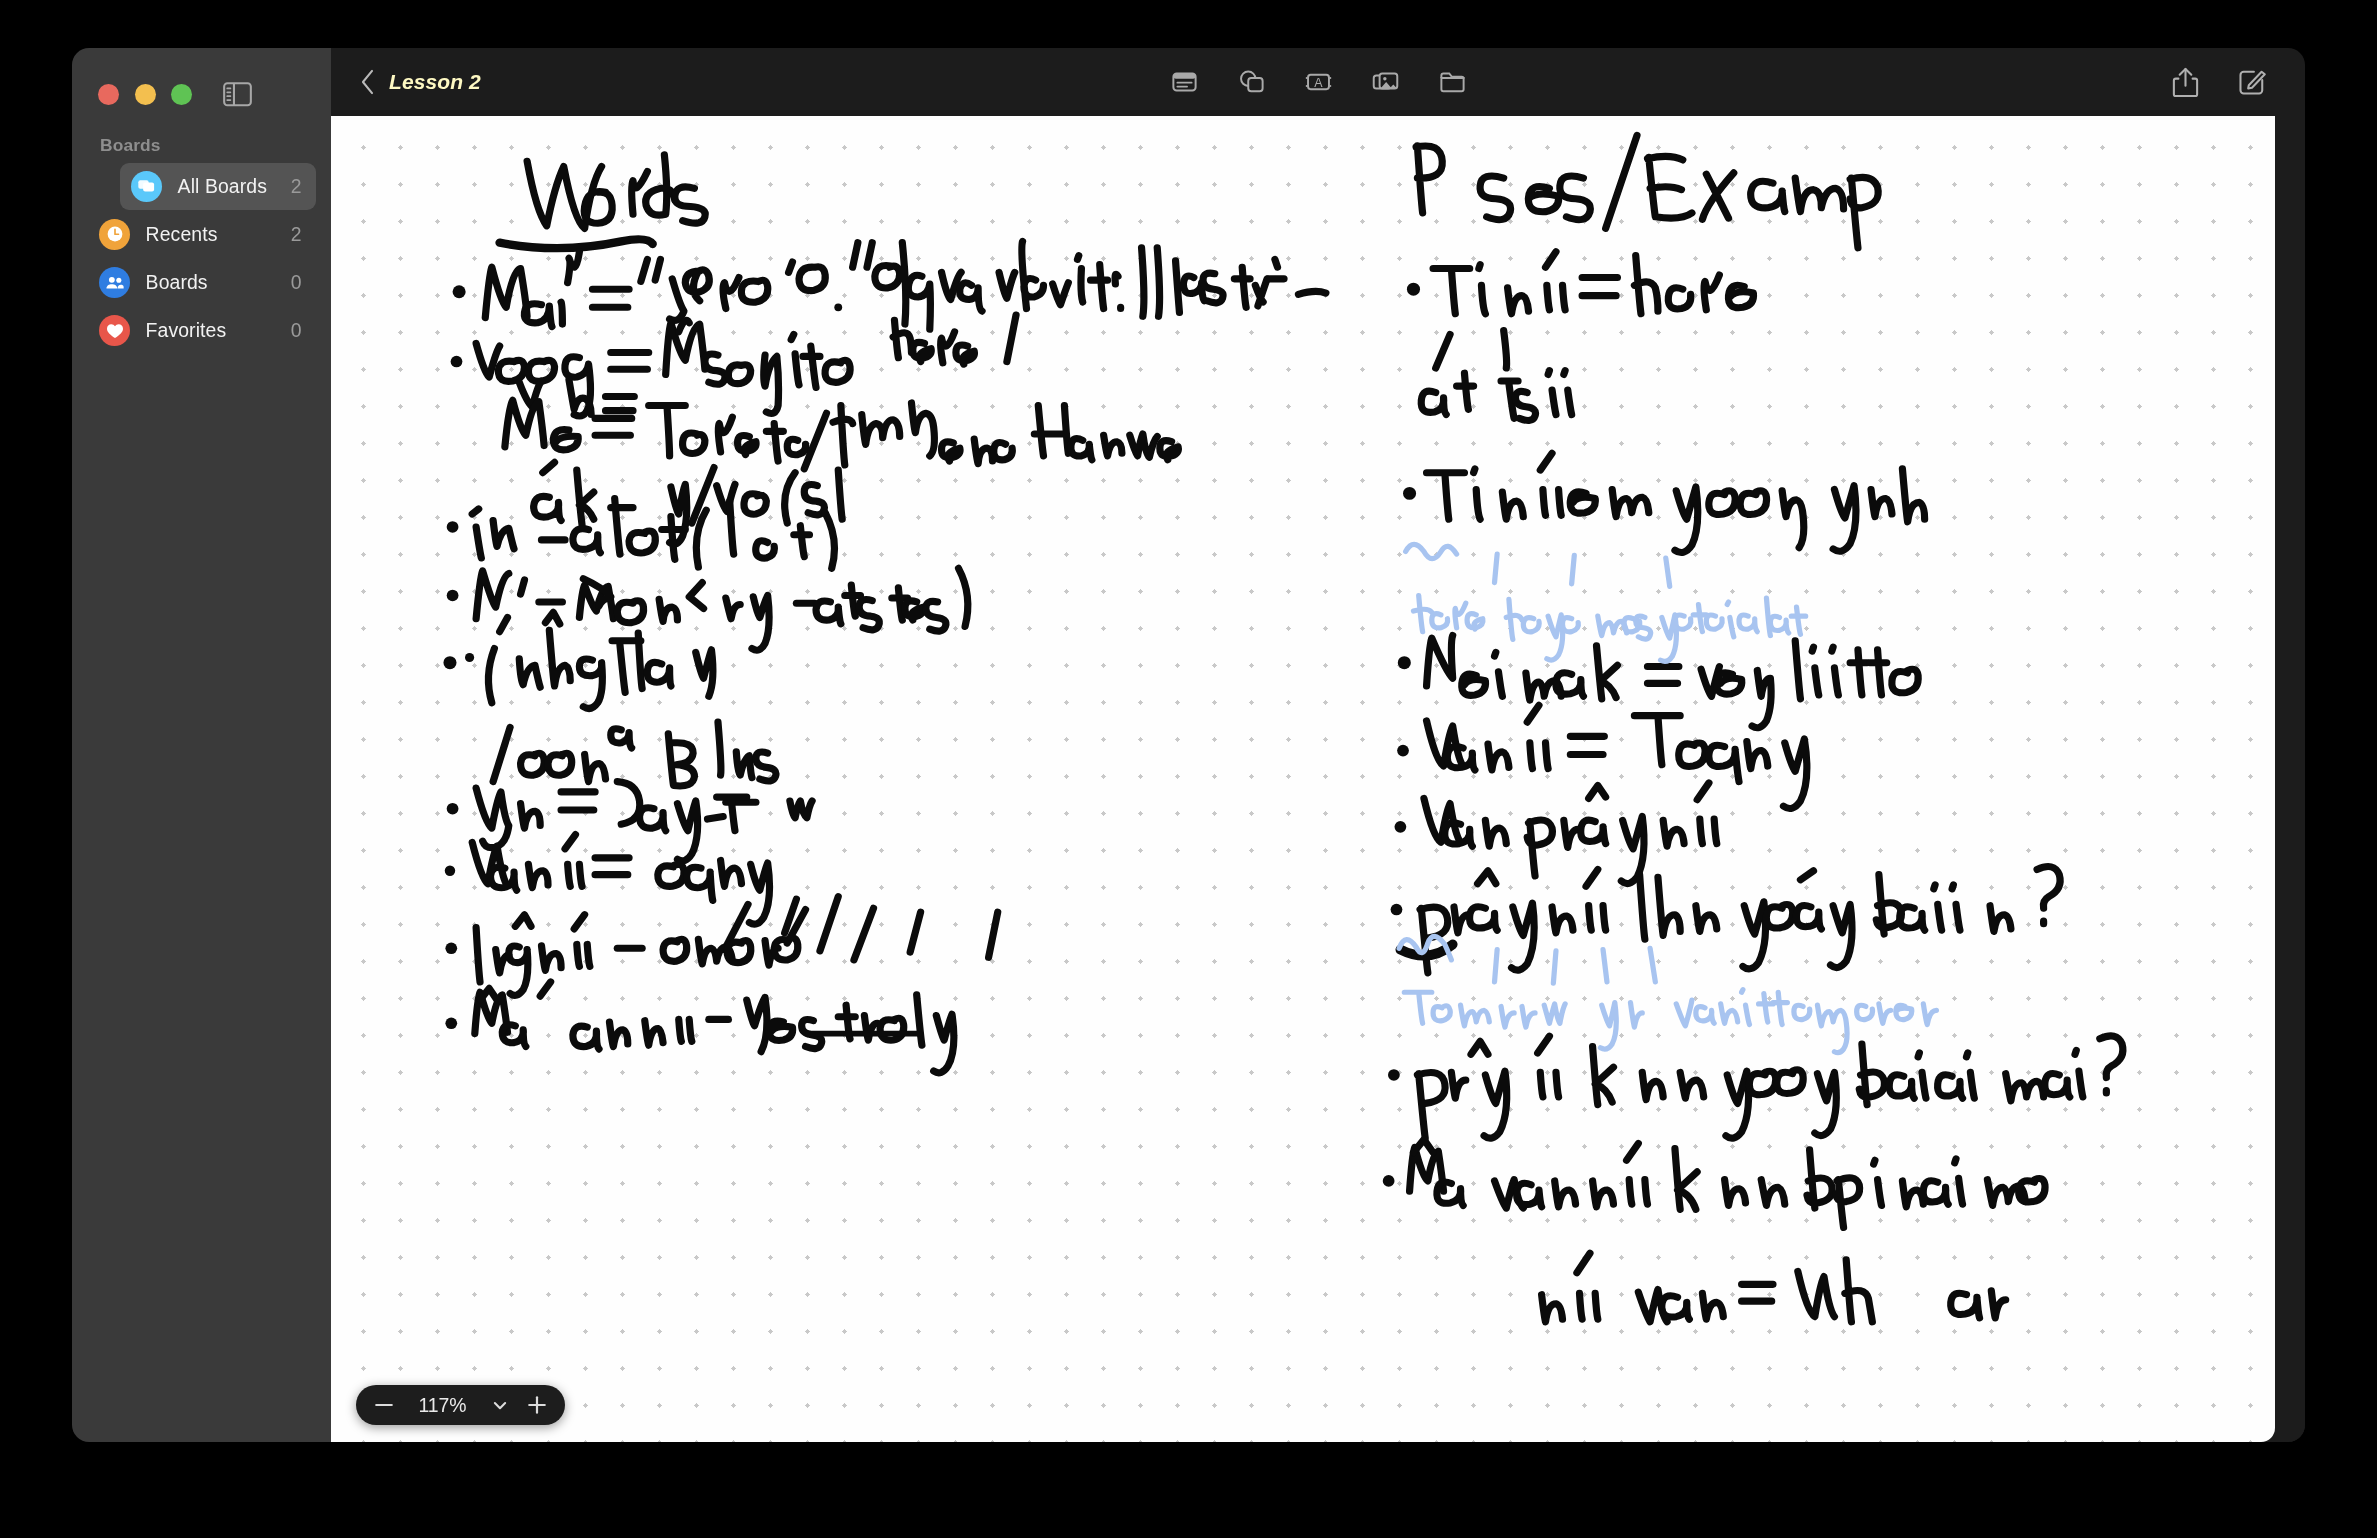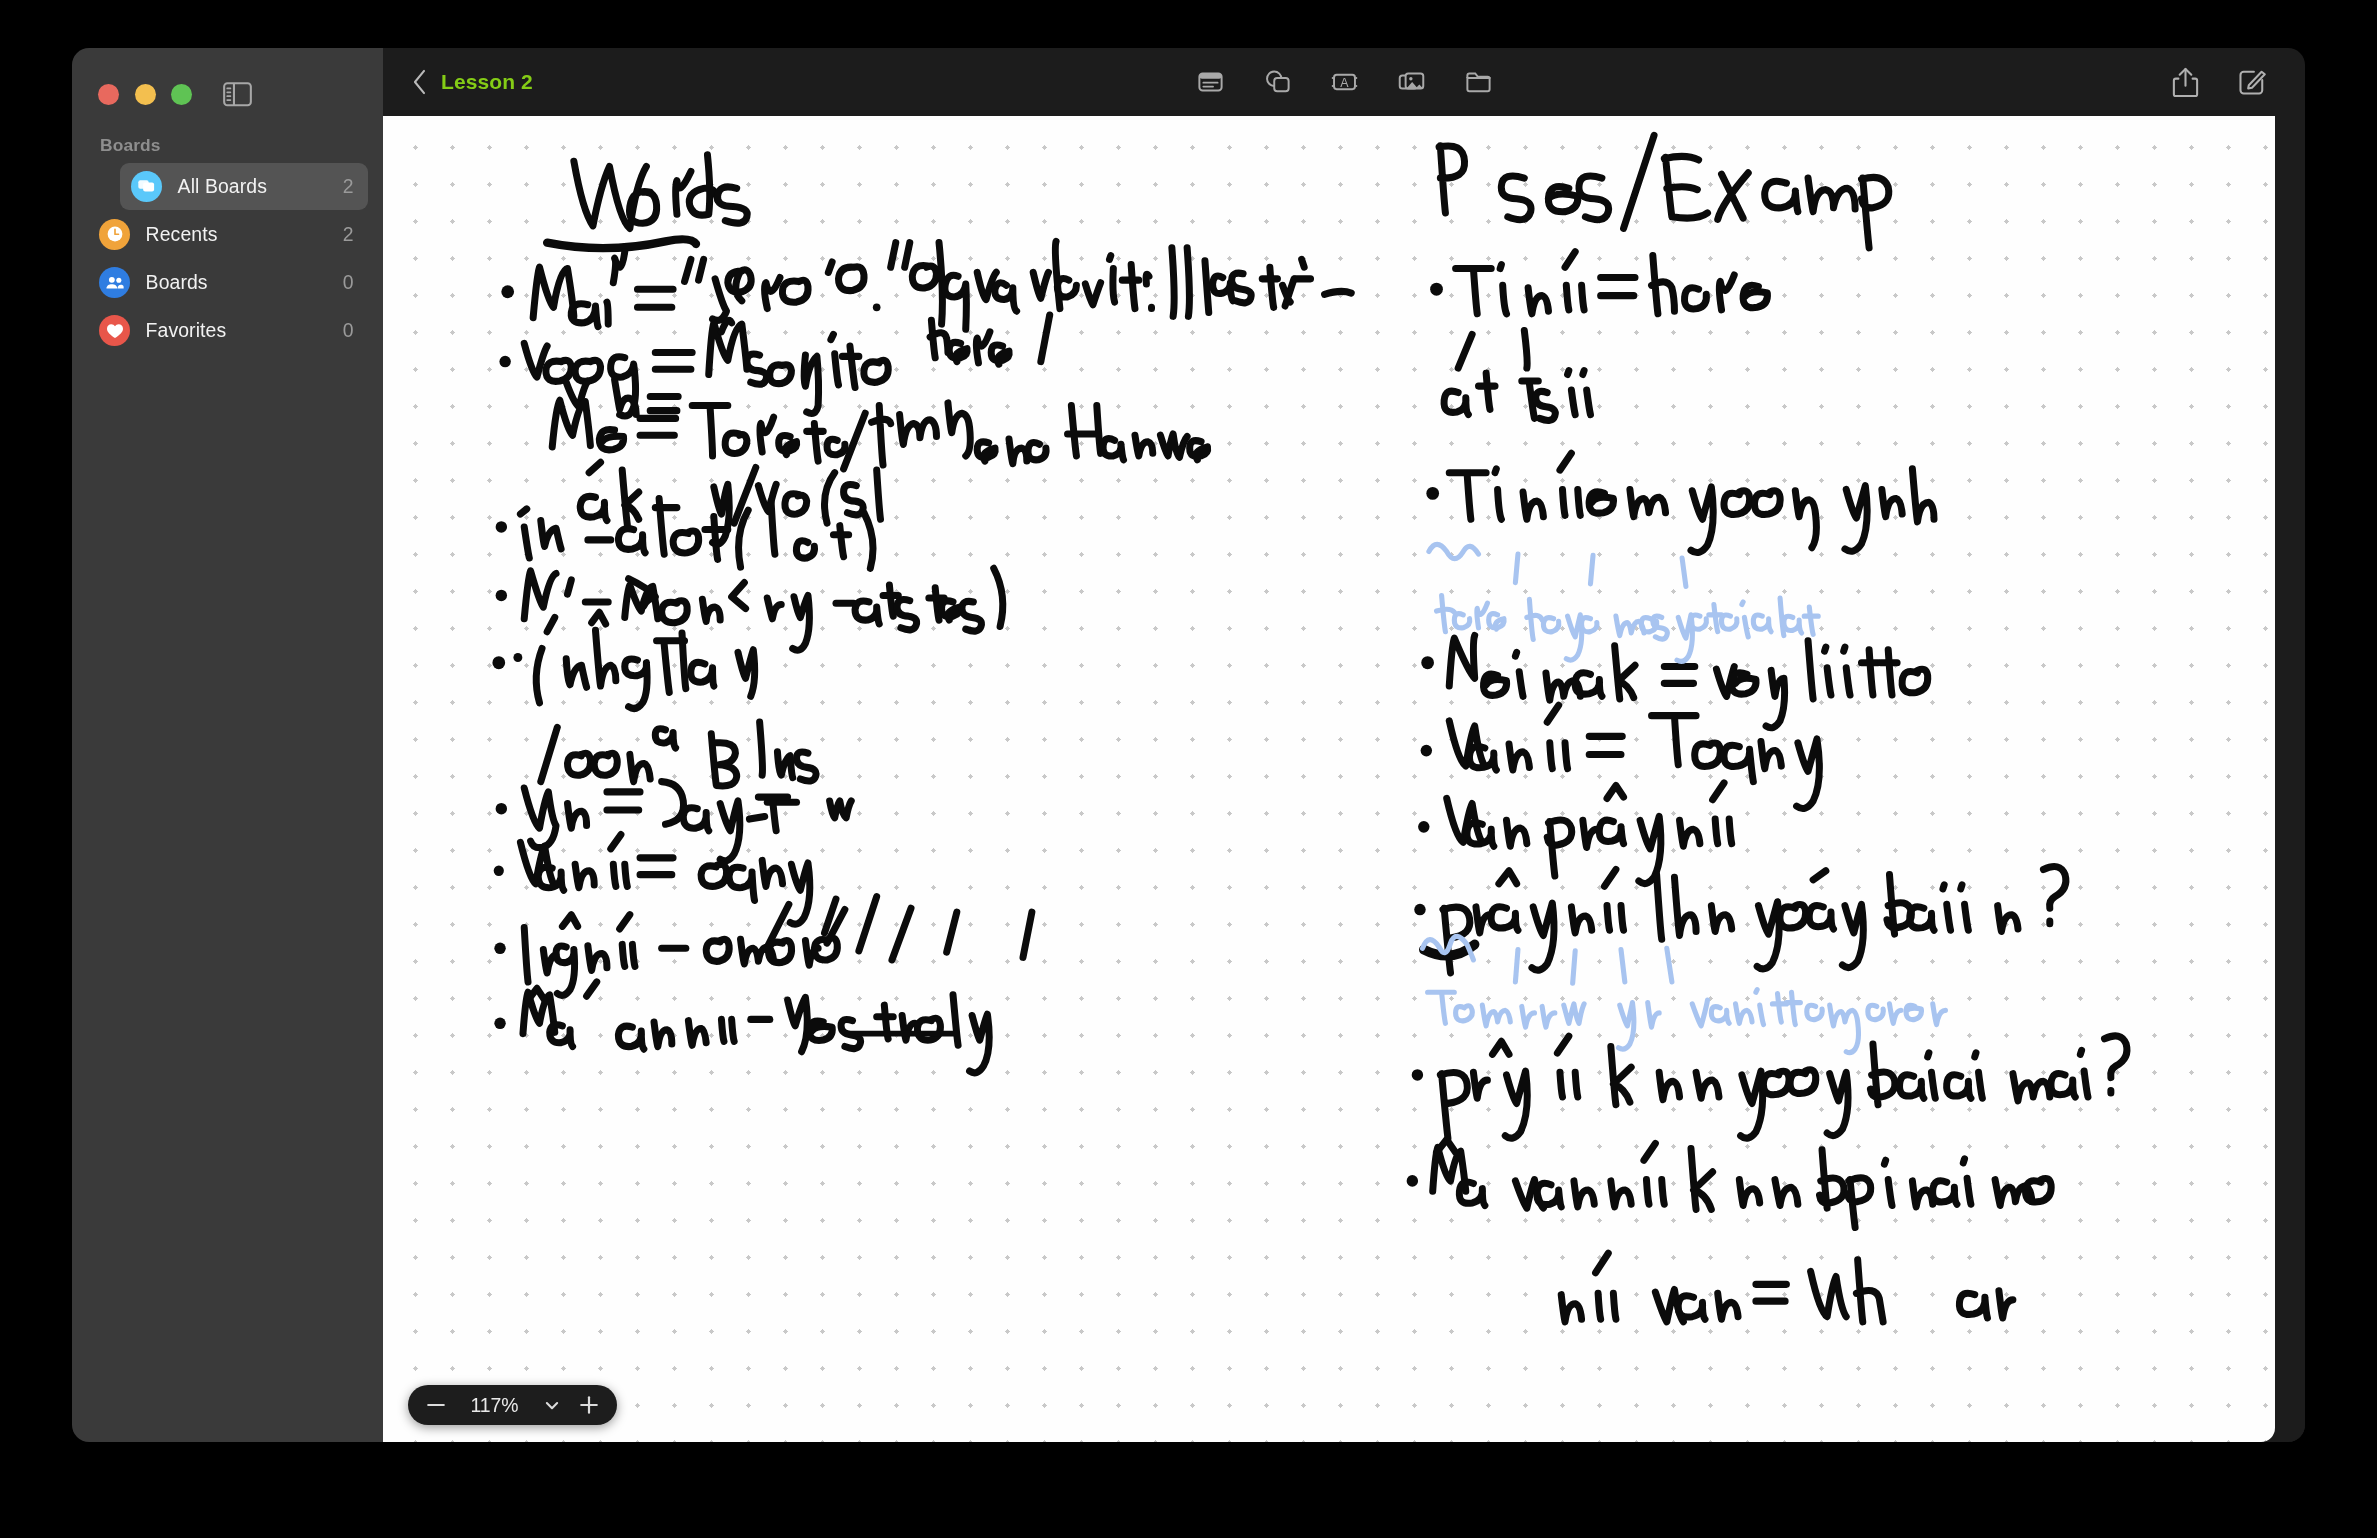--- a/index.html
+++ b/index.html
@@ -7,21 +7,21 @@
     font-family:"Liberation Sans", sans-serif; }
 
   #window {
     position:absolute; left:72px; top:48px; width:2233px; height:1394px;
     border-radius:17px; overflow:hidden; display:flex;
     box-shadow:0 7.8px 39px rgba(0,0,0,.6);
   }
 
   
   #sidebar {
-    width:311px; background:#3a3a3a; flex:none; position:relative;
+    width:259px; background:#3a3a3a; flex:none; position:relative;
     display:flex; flex-direction:column;
   }
   #traffic { display:flex; align-items:center; gap:15.5px; padding:28px 0 0 26px; height:65px; }
   .tl { width:21px; height:21px; border-radius:50%; }
   .tl.red{background:#e8695e;} .tl.yellow{background:#f3bf4f;} .tl.green{background:#5fc354;}
   #sb-toggle { margin-left:15.5px; width:29px; height:24.5px; }
   #sb-toggle svg{display:block;}
 
   .section-label {
     color:#8e8e8e; font-size:17.4px; font-weight:600; padding:22px 0 6.5px 28px;
@@ -37,21 +37,21 @@
     display:flex; align-items:center; justify-content:center; margin-right:15.5px; }
   .sb-icon svg{display:block;}
   .sb-label { color:#f2f2f2; font-size:19.4px; flex:1; letter-spacing:0.1px; }
   .sb-count { color:#9a9a9a; font-size:19.4px; }
 
   
   #main { flex:1; background:#1c1c1c; position:relative; display:flex; flex-direction:column; }
   #toolbar { height:68px; flex:none; display:flex; align-items:center; position:relative; }
   #tb-left { display:flex; align-items:center; gap:13px; padding-left:28px; }
   #back-chevron { width:17px; height:26px; }
-  #board-title { color:#84cc16; font-size:21px; font-weight:600; letter-spacing:0.1px; }
+  #board-title { color:#fef9c3; font-size:21px; font-weight:600; letter-spacing:0.1px;font-style:italic; }
   #tb-center {
     position:absolute; left:50%; transform:translateX(-50%);
     display:flex; align-items:center; gap:32px;
   }
   #tb-right { margin-left:auto; display:flex; align-items:center; gap:31px; padding-right:36px; }
   .tb-btn { width:35px; height:35px; display:flex; align-items:center; justify-content:center; }
   .tb-btn svg{display:block;}
 
   
   #canvas-wrap { flex:1; position:relative; background:#1c1c1c; padding:0 0 0 0; }

